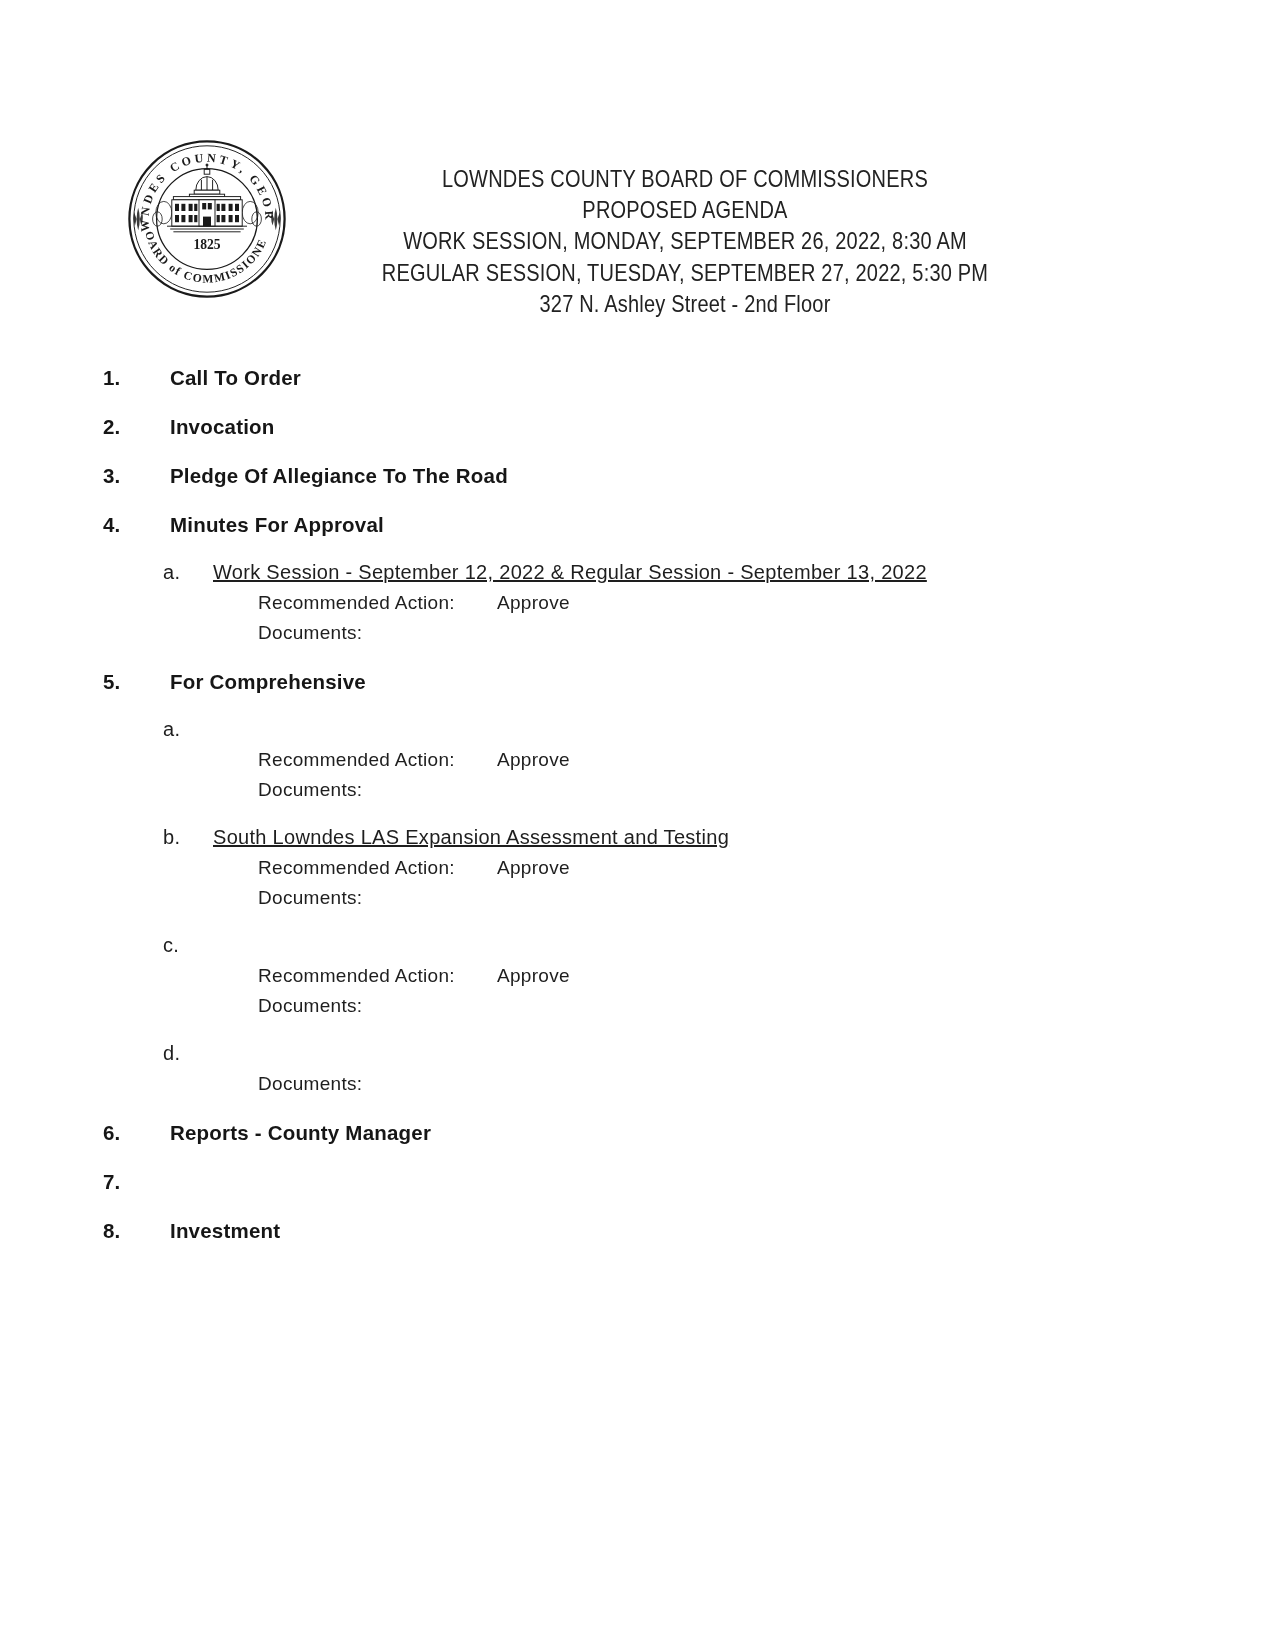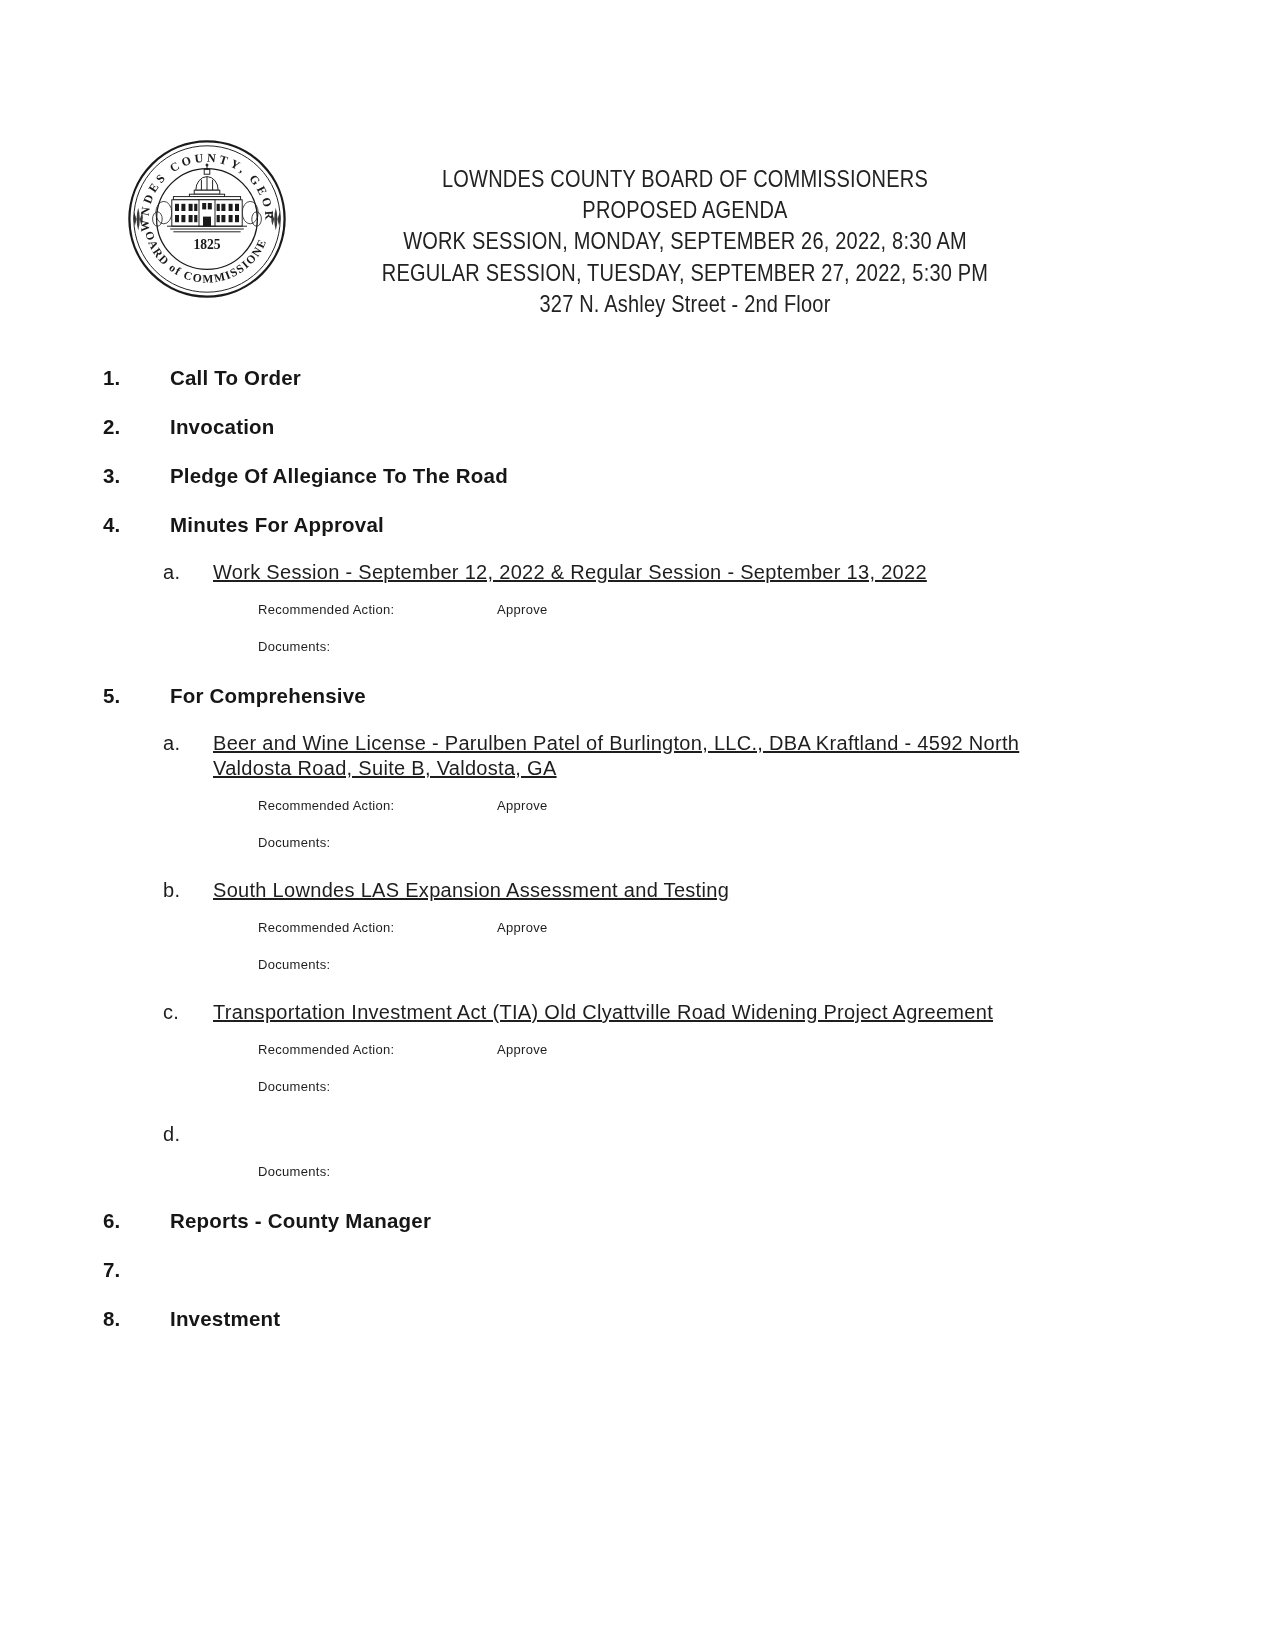--- a/index.html
+++ b/index.html
@@ -75,23 +75,23 @@
     letter-spacing: 0.3px;
     color: #1e1e1e;
   }
   .sub-letter {
     display: inline-block;
     width: 50px;
     flex: 0 0 50px;
   }
   .sub-text { max-width: 830px; text-decoration: underline; }
   .meta-line {
-    margin-top: 12px;
+    margin-top: 5px;
     padding-left: 258px;
-    font-size: 13px;
+    font-size: 19px;
     line-height: 25px;
     letter-spacing: 0.3px;
     color: #1e1e1e;
   }
   .meta-label {
     display: inline-block;
     min-width: 239px;
   }
 </style>
 </head>
@@ -225,21 +225,20 @@
 
     <div class="item">
       <div class="main-row">
         <span class="main-num">5.</span>
         <span>For Comprehensive</span>
       </div>
 
       <div class="subitem">
         <div class="sub-row">
           <span class="sub-letter">a.</span>
-          <div class="sub-text">Beer and Wine License - Parulben Patel of Burlington, LLC., DBA Kraftland - 4592 North Valdosta Road, Suite B, Valdosta, GA</div>
         </div>
         <div class="meta-line">
           <span class="meta-label">Recommended Action:</span><span>Approve</span>
         </div>
         <div class="meta-line">
           <span class="meta-label">Documents:</span>
         </div>
       </div>
 
       <div class="subitem">
@@ -251,21 +250,20 @@
           <span class="meta-label">Recommended Action:</span><span>Approve</span>
         </div>
         <div class="meta-line">
           <span class="meta-label">Documents:</span>
         </div>
       </div>
 
       <div class="subitem">
         <div class="sub-row">
           <span class="sub-letter">c.</span>
-          <div class="sub-text">Transportation Investment Act (TIA) Old Clyattville Road Widening Project Agreement</div>
         </div>
         <div class="meta-line">
           <span class="meta-label">Recommended Action:</span><span>Approve</span>
         </div>
         <div class="meta-line">
           <span class="meta-label">Documents:</span>
         </div>
       </div>
 
       <div class="subitem">

